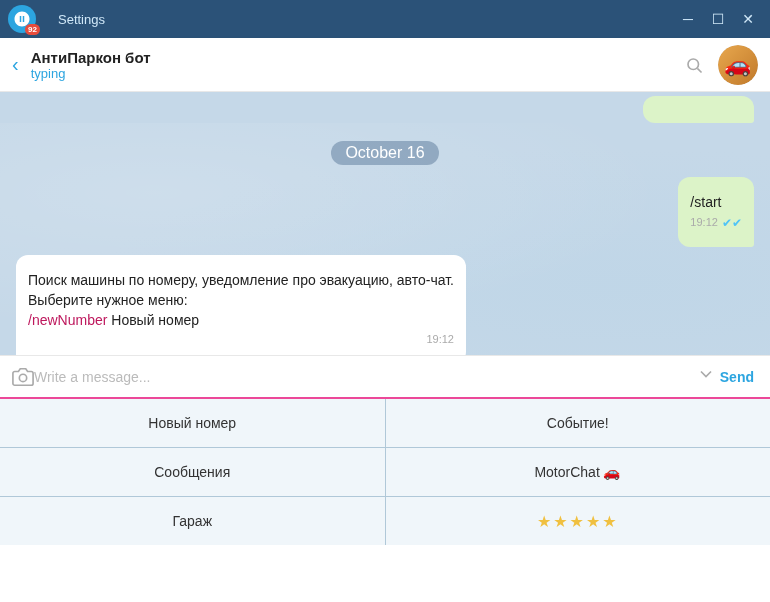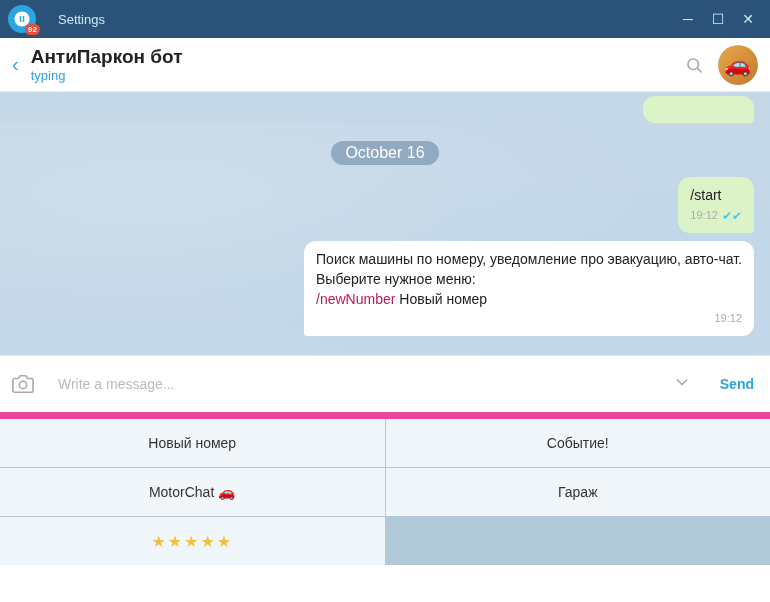--- a/index.html
+++ b/index.html
@@ -108,21 +108,21 @@
       cursor: pointer;
       display: flex;
       align-items: center;
     }
 
     .chat-header-info {
       flex: 1;
     }
 
     .chat-header-name {
-      font-size: 19px;
+      font-size: 15px;
       font-weight: 600;
       color: #222;
     }
 
     .chat-header-status {
       font-size: 13px;
       color: #2ca5e0;
     }
 
     .chat-header-search {
@@ -196,27 +196,27 @@
 
     .message-row {
       display: flex;
     }
 
     .message-row.outgoing {
       justify-content: flex-end;
     }
 
     .message-row.incoming {
-      justify-content: flex-end;
+      justify-content: flex-start;
     }
 
     .message-bubble {
       max-width: 70%;
       border-radius: 12px;
-      padding: 9px 12px;
+      padding: 16px 12px;
       font-size: 14px;
       line-height: 1.4;
       position: relative;
     }
 
     .message-bubble.outgoing {
       background: #dcf3c8;
       border-bottom-right-radius: 3px;
     }
 
@@ -248,27 +248,27 @@
     }
 
     .message-link {
       color: #be185d;
       text-decoration: none;
     }
 
     
     .input-area {
       background: #fff;
-      height: 64px;
+      height: 44px;
       display: flex;
       align-items: center;
       padding: 0 12px;
       border-top: 1px solid #e8e8e8;
-      border-bottom: 7px solid #ec4899;
-      gap: 24px;
+      border-bottom: 2px solid #ec4899;
+      gap: 0;
     }
 
     .camera-btn {
       color: #aaa;
       font-size: 20px;
       cursor: pointer;
       display: flex;
       align-items: center;
     }
 
@@ -416,18 +416,19 @@
     <svg width="20" height="20" viewBox="0 0 24 24" fill="none" stroke="#aaa" stroke-width="2">
       <polyline points="6 9 12 15 18 9"></polyline>
     </svg>
   </div>
   <div class="send-btn">Send</div>
 </div>
 
 <div class="bot-keyboard">
   <div class="keyboard-btn">Новый номер</div>
   <div class="keyboard-btn">Событие!</div>
+  <div class="keyboard-btn">Сообщения</div>
   <div class="keyboard-btn">MotorChat 🚗</div>
   <div class="keyboard-btn">Гараж</div>
   <div class="keyboard-btn">
     <span class="stars-row">★★★★★</span>
   </div>
 </div>
 
 </body></html>

